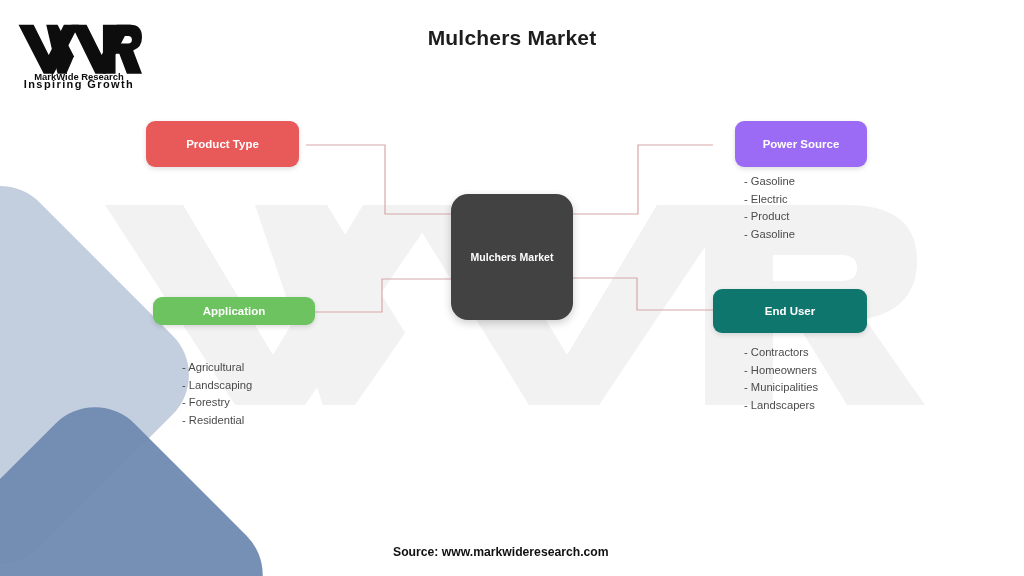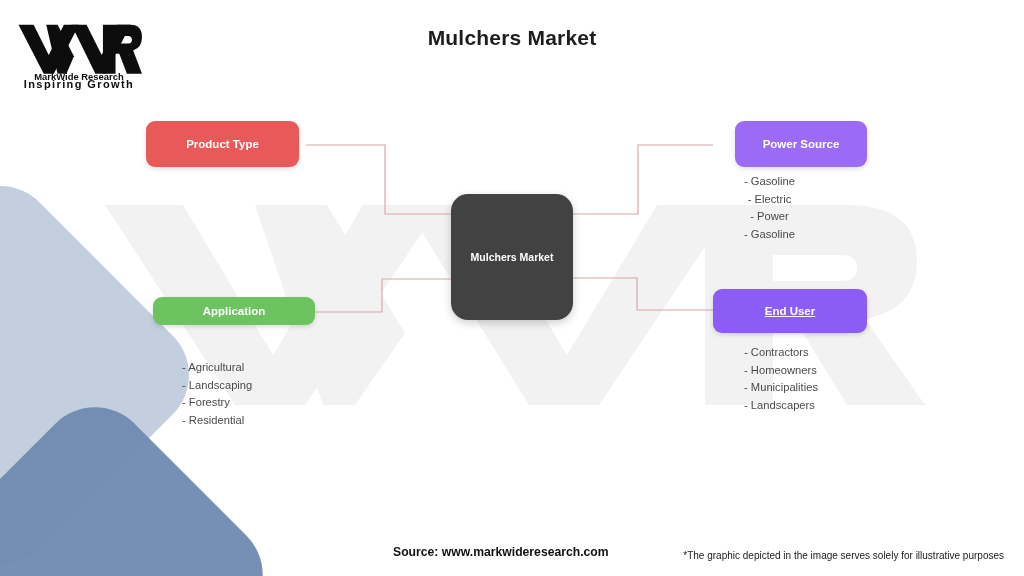--- a/index.html
+++ b/index.html
@@ -101,21 +101,21 @@
     display: flex;
     align-items: center;
     justify-content: center;
     box-shadow: 0 2px 5px rgba(0,0,0,0.13);
     text-align: center;
     box-sizing: border-box;
   }
   .node-product  { left: 146px; top: 121px; width: 153px; height: 46px; background: #e85a5a; }
   .node-power    { left: 713px; top: 121px; width: 132px; height: 46px; background: #9b6bf5; margin-left: 22px; }
   .node-applic   { left: 153px; top: 297px; width: 162px; height: 28px; background: #6cc35f; }
-  .node-enduser  { left: 713px; top: 289px; width: 154px; height: 44px; background: #8b5cf6; text-decoration: underline; }
+  .node-enduser  { left: 713px; top: 289px; width: 154px; height: 44px; background: #0f766e; }
 
   .hub {
     position: absolute;
     left: 451px;
     top: 194px;
     width: 122px;
     height: 126px;
     background: #434242;
     border-radius: 17px;
     color: #ffffff;
@@ -129,21 +129,21 @@
 
   
   .items {
     position: absolute;
     font-size: 11.2px;
     color: #4a4a4a;
     line-height: 17.6px;
     white-space: nowrap;
   }
   .items-product { left: 182px; top: 176px; }
-  .items-power   { left: 744px; top: 173px; text-align: center; }
+  .items-power   { left: 744px; top: 173px; }
   .items-applic  { left: 182px; top: 359px; }
   .items-enduser { left: 744px; top: 344px; }
   .items div { }
 
   
   .source {
     position: absolute;
     left: 393px;
     top: 545px;
     font-size: 12.2px;
@@ -210,34 +210,33 @@
 
   <div class="node node-product">Product Type</div>
   <div class="node node-power">Power Source</div>
   <div class="node node-applic">Application</div>
   <div class="node node-enduser">End User</div>
 
 
   <div class="items items-power">
     <div>- Gasoline</div>
     <div>- Electric</div>
-    <div>- Power</div>
+    <div>- Product</div>
     <div>- Gasoline</div>
   </div>
 
   <div class="items items-enduser">
     <div>- Contractors</div>
     <div>- Homeowners</div>
     <div>- Municipalities</div>
     <div>- Landscapers</div>
   </div>
 
   <div class="items items-applic">
     <div>- Agricultural</div>
     <div>- Landscaping</div>
     <div>- Forestry</div>
     <div>- Residential</div>
   </div>
 
   <div class="source">Source: www.markwideresearch.com</div>
-  <div class="disclaimer">*The graphic depicted in the image serves solely for illustrative purposes</div>
 
 </div>
 
 </body></html>

